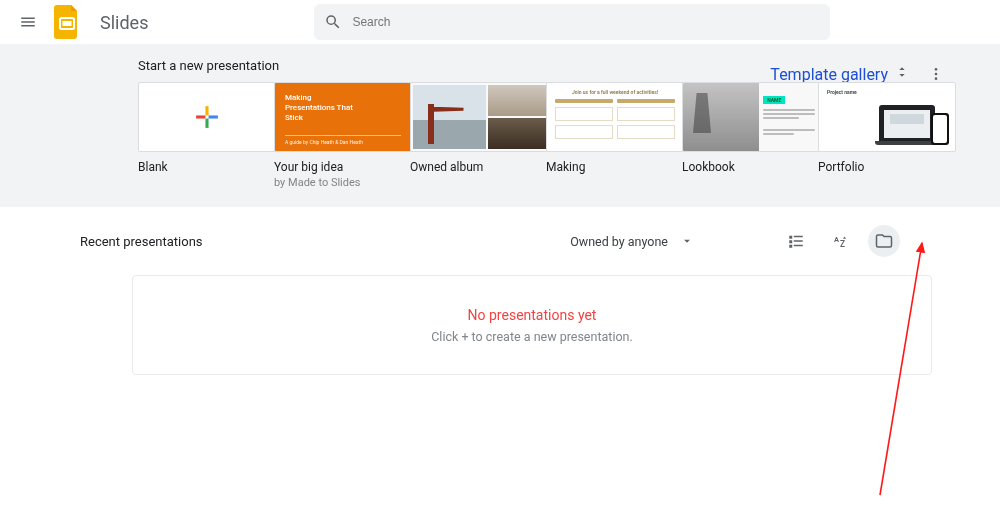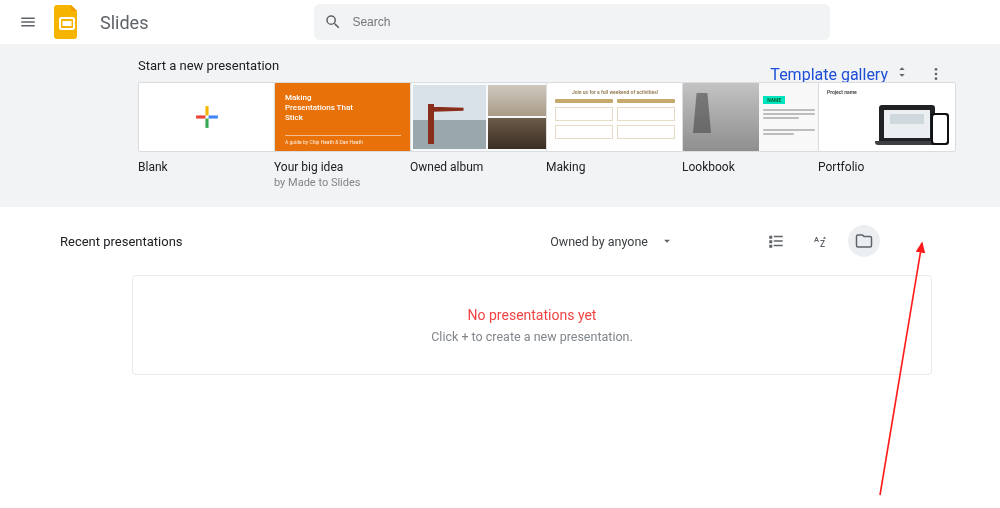--- a/index.html
+++ b/index.html
@@ -49,21 +49,21 @@
   .laptop-screen { position:absolute; inset:3px; background:#eceff1; }
   .laptop-screen::before { content:''; position:absolute; top:4px; left:6px; right:6px; height:10px; background:#cfd8dc;}
   .phone { position:absolute; right:6px; bottom:6px; width:18px; height:32px; background:#111; border-radius:3px; }
   .phone::before{content:'';position:absolute;inset:2px;background:#fff;border-radius:2px;}
   .thumb.lookbook { display:flex; }
   .lb-img { width:56%; background:linear-gradient(#bdbdbd,#8d8d8d); filter:grayscale(1) contrast(1.1); position:relative;}
   .lb-img::after{content:'';position:absolute;left:10px;top:10px;width:18px;height:40px;background:rgba(60,60,60,.5);clip-path:polygon(20% 0,80% 0,100% 100%,0 100%);}
   .lb-side { flex:1; background:#f8f8f8; padding:4px; }
   .lb-tag { display:inline-block; background:#00e5c0; color:#063; font-size:5px; font-weight:700; padding:1px 4px; margin-bottom:3px;}
   .lb-line { height:2px; background:#bdbdbd; margin:2px 0; border-radius:1px;}
-  .recent-bar { display:flex; align-items:center; padding: 18px 0 10px 0; max-width:820px; margin-left:60px;justify-content:space-between; }
+  .recent-bar { display:flex; align-items:center; padding: 18px 0 10px 0; max-width:820px; margin-left:80px;justify-content:space-between; }
   .recent-title { font-size:13px; color:#202124; flex:0 0 auto; }
   .recent-spacer { flex:1; }
   .owned-btn { display:flex; align-items:center; gap:12px; font-size:12.5px; color:#3c4043; margin-right:80px; cursor:pointer; padding:4px 6px; border-radius:4px;}
   .owned-btn svg { width:14px; height:14px; fill:#5f6368;}
   .icon-btns { display:flex; align-items:center; gap:12px;}
   .ibtn { width:32px; height:32px; display:flex; align-items:center; justify-content:center; border-radius:50%; cursor:pointer;}
   .ibtn.hl { background:#eceff1; }
   .ibtn svg { width:18px; height:18px; fill:#5f6368; }
   .empty-card { max-width:800px; margin: 8px 0 0 132px; border:1px solid #e8eaed; border-radius:4px; height:100px; display:flex; flex-direction:column; align-items:center; justify-content:center; gap:6px;}
   .empty-h { font-size:14px; color:#ef4444; }

